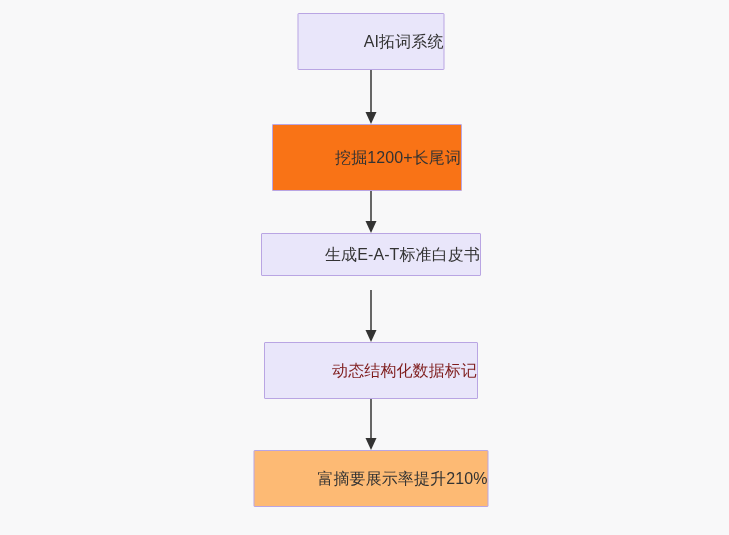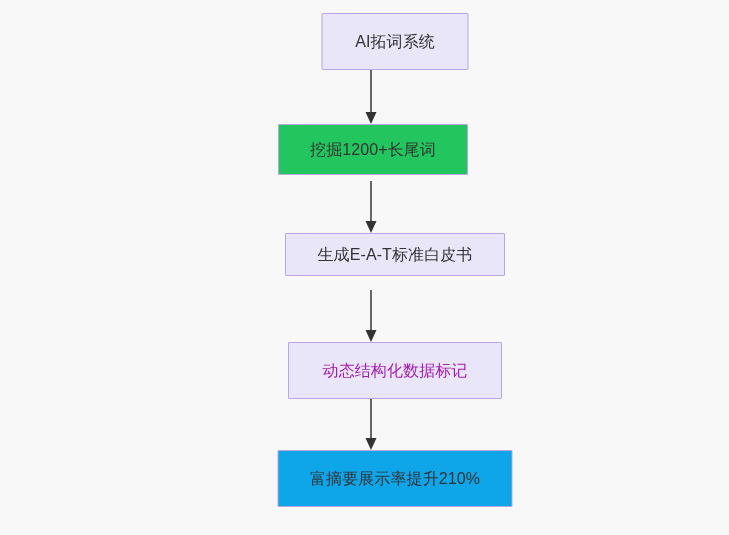--- a/index.html
+++ b/index.html
@@ -22,24 +22,23 @@
   }
 
   .node {
     position: absolute;
     box-sizing: border-box;
     background: #e9e6fa;
     border: 1.5px solid #b9a5e3;
     border-radius: 1px;
     display: flex;
     align-items: center;
-    justify-content: center;
+    justify-content: flex-end;
     height: 57px;
     transform: translateX(-50%);
-    margin-left: 24px;
   }
 
   .node-label {
     font-size: 16px;
     line-height: 1;
     color: #333333;
     white-space: nowrap;
     letter-spacing: 0.1px;
   }
 
@@ -84,29 +83,29 @@
     <svg width="14" height="51" viewBox="0 0 14 51" aria-hidden="true">
       <line x1="7" y1="0" x2="7" y2="42" stroke="#666666" stroke-width="2"></line>
       <polygon points="7,51 1.5,39 12.5,39" fill="#333333"></polygon>
     </svg>
   </div>
 
   <div class="node" id="node-1" style="left: 371px; top: 13px; width: 147px; height: 57px; background: rgb(233, 230, 250); border-color: rgb(185, 165, 227);">
     <span class="node-label" style="color: rgb(51, 51, 51);">AI拓词系统</span>
   </div>
 
-  <div class="node" id="node-2" style="left: 349px; top: 124px; width: 190px; height: 51px; background: #22c55e; border-color: rgb(185, 165, 227);">
+  <div class="node" id="node-2" style="left: 367px; top: 124px; width: 190px; height: 67px; background: #f97316; border-color: rgb(185, 165, 227);">
     <span class="node-label" style="color: rgb(51, 51, 51);">挖掘1200+长尾词</span>
   </div>
 
   <div class="node" id="node-3" style="left: 371px; top: 233px; width: 220px; height: 43px; background: rgb(233, 230, 250); border-color: rgb(185, 165, 227);">
     <span class="node-label" style="color: rgb(51, 51, 51);">生成E-A-T标准白皮书</span>
   </div>
 
   <div class="node" id="node-4" style="left: 371px; top: 342px; width: 214px; height: 57px; background: rgb(233, 230, 250); border-color: rgb(185, 165, 227);">
-    <span class="node-label" style="color: #a21caf;">动态结构化数据标记</span>
+    <span class="node-label" style="color: #7f1d1d;">动态结构化数据标记</span>
   </div>
 
-  <div class="node" id="node-5" style="left: 371px; top: 450px; width: 235px; height: 57px; background: #0ea5e9; border-color: rgb(185, 165, 227);">
+  <div class="node" id="node-5" style="left: 371px; top: 450px; width: 235px; height: 57px; background: #fdba74; border-color: rgb(185, 165, 227);">
     <span class="node-label" style="color: rgb(51, 51, 51);">富摘要展示率提升210%</span>
   </div>
 
 </div>
 
 </body></html>

